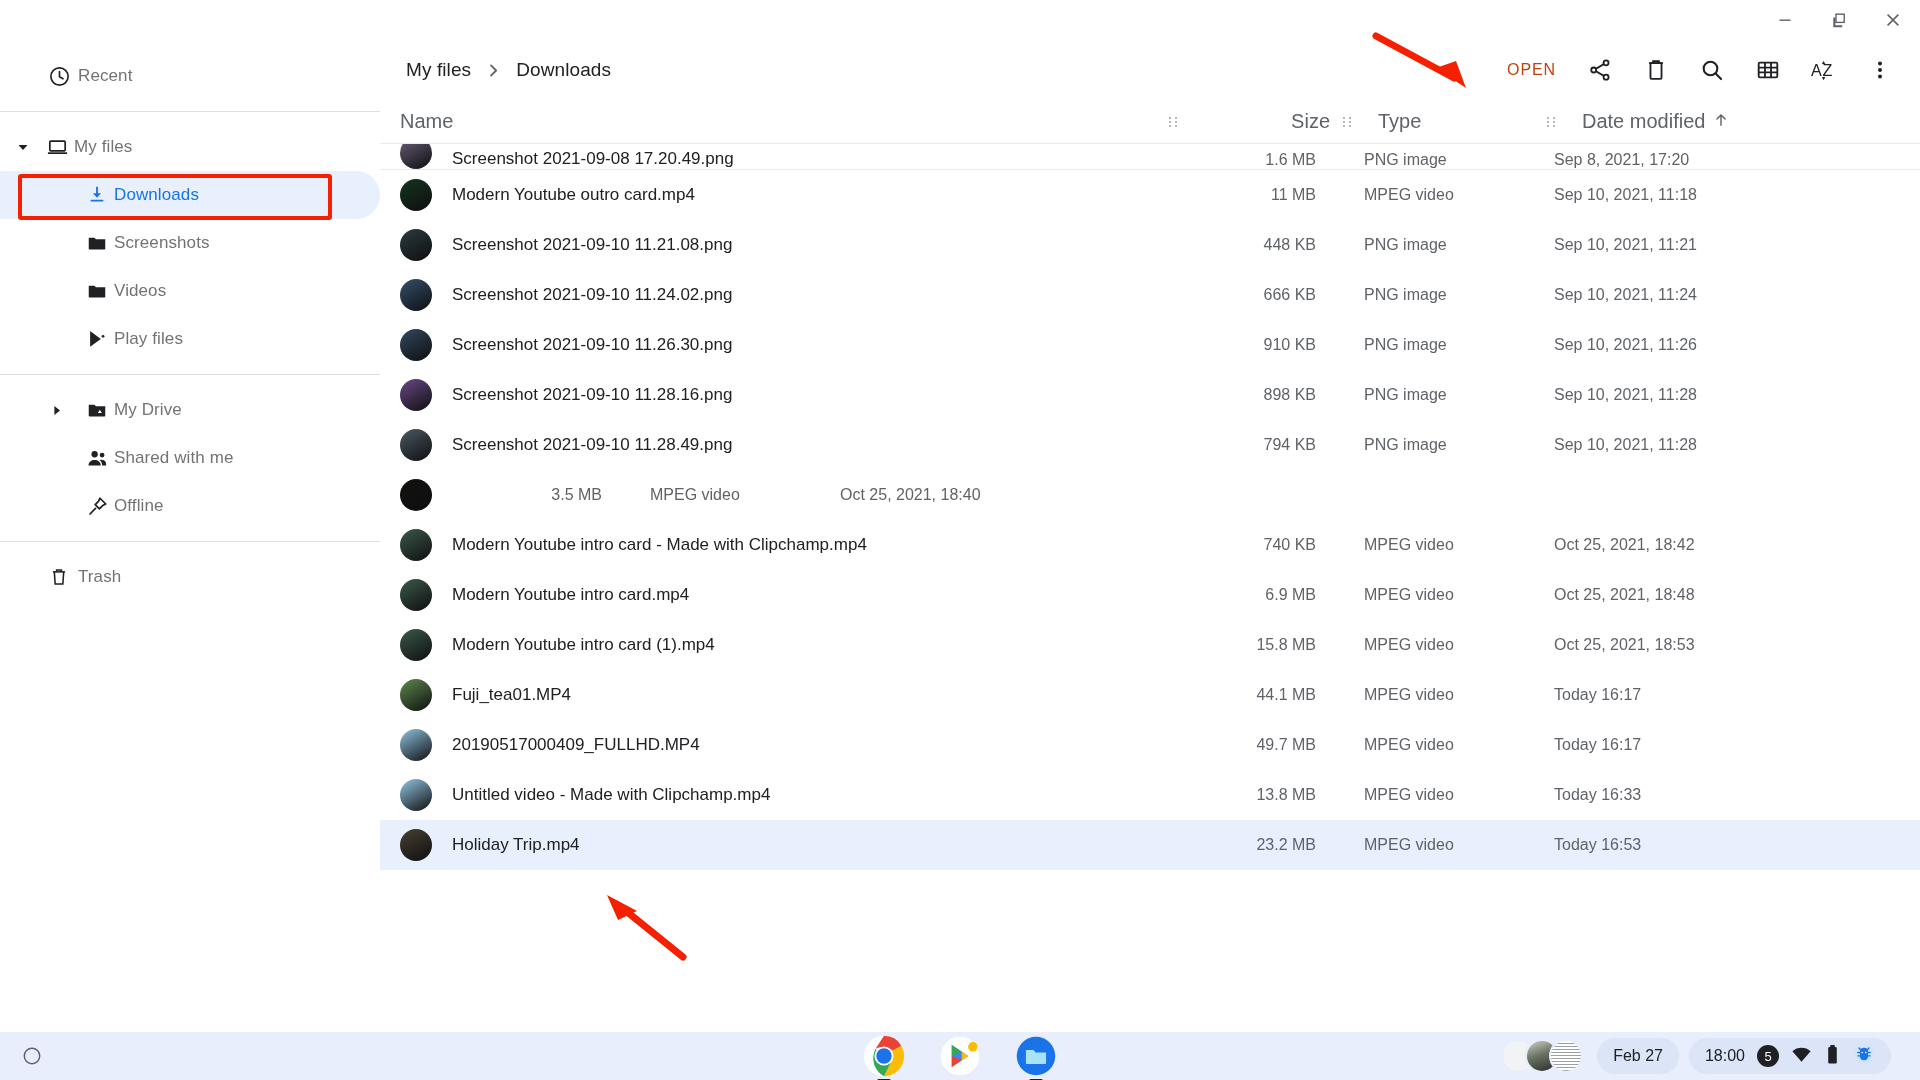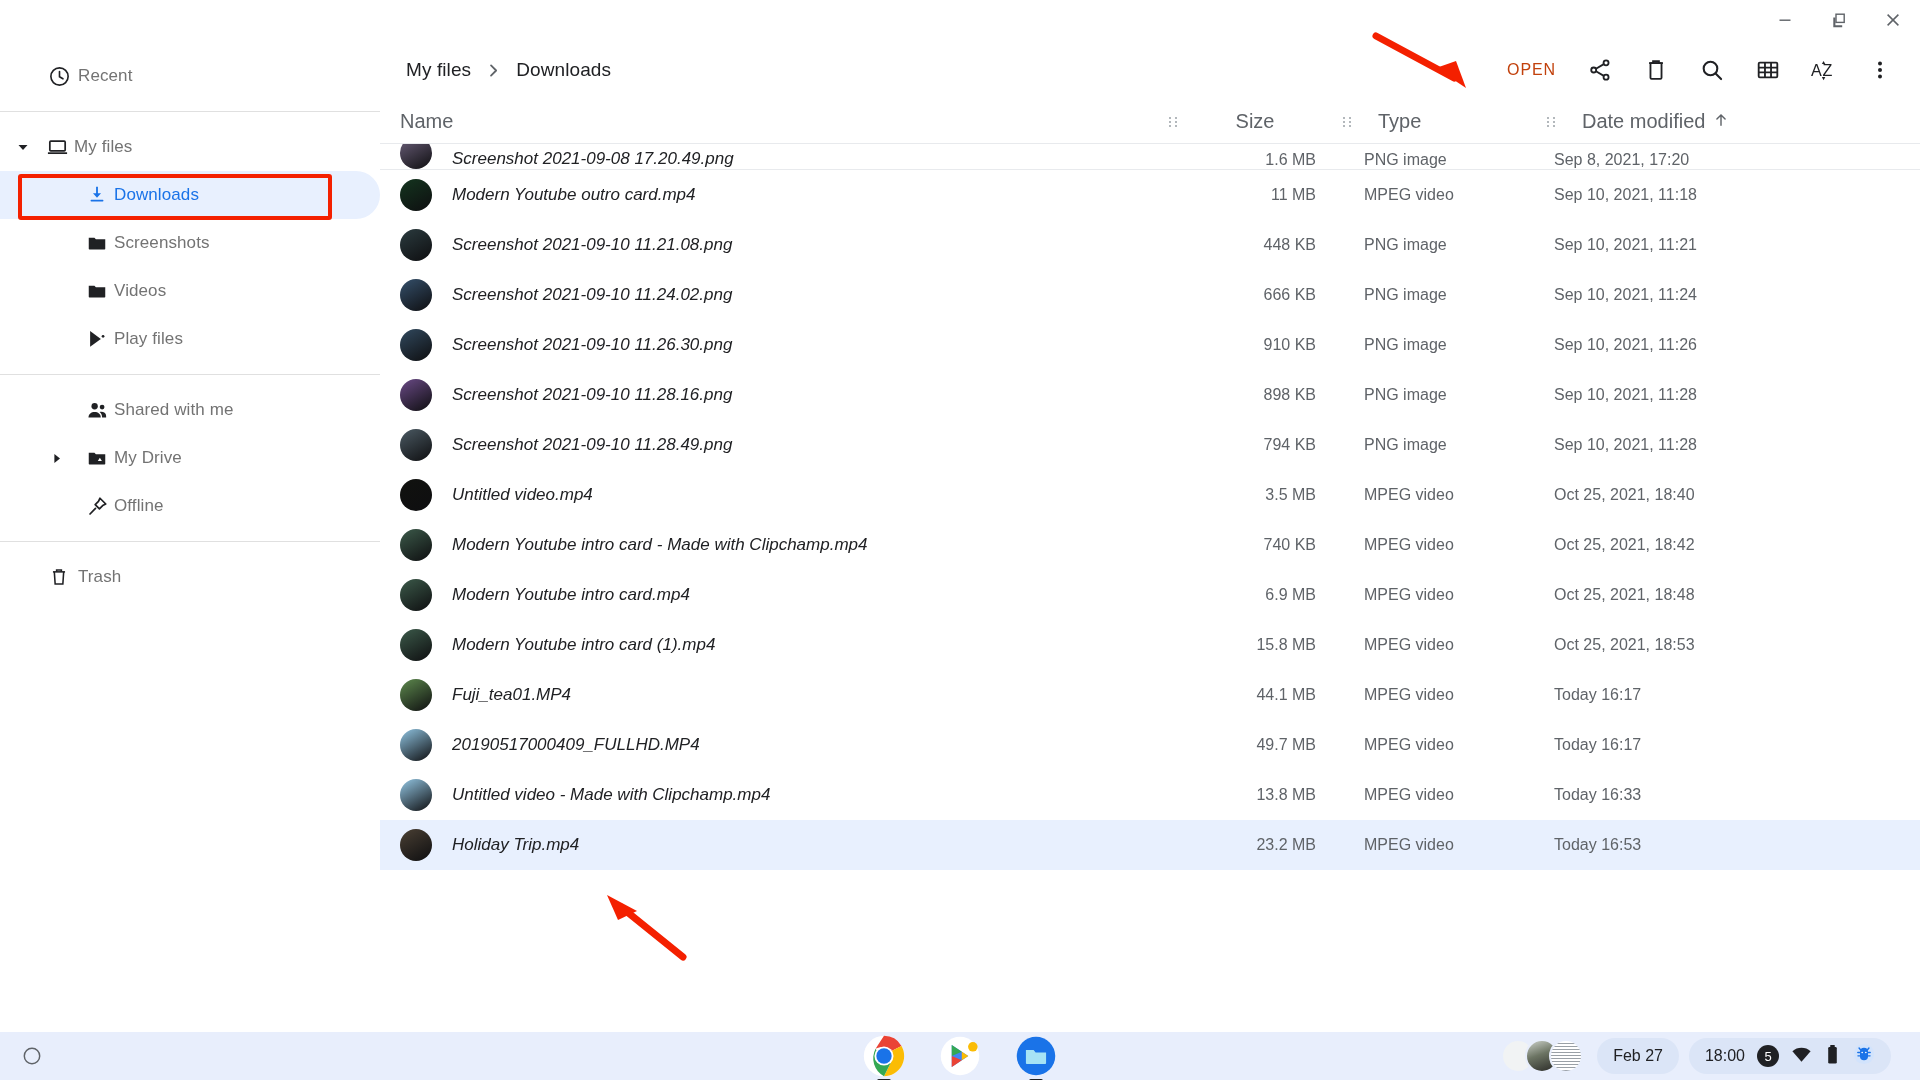--- a/index.html
+++ b/index.html
@@ -109,21 +109,21 @@
 
   
   .colhead {
     height:44px; display:flex; align-items:center;
     border-bottom:1px solid #e8eaed;
     font-size:20px; color:#5f6368;
     padding-left:20px;
     position:relative;
   }
   .ch-name   { width:766px; }
-  .ch-size   { width:160px; text-align:center; padding-right:10px; }
+  .ch-size   { width:160px; text-align:right; padding-right:10px; }
   .ch-type   { width:190px; padding-left:24px; }
   .ch-date   { flex:1; padding-left:24px; display:flex; align-items:center; gap:8px;}
   .grip {
     width:14px; display:flex; align-items:center; justify-content:center;
     flex:0 0 14px; color:#9aa0a6;
   }
   .grip-dots {
     display:grid; grid-template-columns:3px 3px; gap:2px 3px;
   }
   .grip-dots i {
@@ -147,21 +147,21 @@
   }
   .fthumb {
     width:32px; height:32px; border-radius:50%;
     flex:0 0 32px; margin-right:20px;
     background-size:cover; background-position:center;
     overflow:hidden;
     position:relative;
   }
   .fname {
     width:714px; font-size:17px; color:#202124;
-    white-space:nowrap; overflow:hidden; text-overflow:ellipsis;font-style:italic;
+    white-space:nowrap; overflow:hidden; text-overflow:ellipsis;
   }
   .fsize {
     width:160px; text-align:right; padding-right:10px;
     font-size:16px; color:#5f6368;
   }
   .ftype {
     width:190px; padding-left:38px;
     font-size:16px; color:#5f6368;
   }
   .fdate {
@@ -312,46 +312,46 @@
           <path d="M4.5 3.4 L16.2 11.9 L4.5 20.4 Z"></path>
           <circle cx="18.6" cy="9.0" r="1.5"></circle>
         </svg>
       </div>
       <span class="nav-label">Play files</span>
     </div>
 
     <div class="sidebar-sep"></div>
 
 
+    <div class="nav-item level1">
+      <div class="twisty">
+        <svg width="10" height="11" viewBox="0 0 10 11">
+            <path d="M2.4 1 L8 5.5 L2.4 10 Z" fill="#202124"></path>
+          </svg>
+      </div>
+      <div class="nav-icon">
+        <svg width="22" height="22" viewBox="0 0 24 24">
+          <path d="M3 6.2 h6.2 l1.6 1.8 H21 v10.2 a0.8 .8 0 0 1 -0.8 .8 H3.8 a0.8 .8 0 0 1 -0.8 -0.8 Z" fill="#202124"></path>
+          <path d="M15.1 11.6 L17.3 15.4 H12.9 Z" fill="#ffffff"></path>
+        </svg>
+      </div>
+      <span class="nav-label">My Drive</span>
+    </div>
+
     <div class="nav-item level1 noTwisty">
       <div class="twisty"></div>
       <div class="nav-icon">
         <svg width="23" height="23" viewBox="0 0 24 24" fill="#202124">
           <circle cx="9" cy="7.6" r="3.3"></circle>
           <path d="M2.6 19.2 c0 -3.6 2.9 -5.6 6.4 -5.6 s6.4 2 6.4 5.6 Z"></path>
           <circle cx="16.8" cy="8.4" r="2.5"></circle>
           <path d="M14.2 13.6 c3.4 -0.7 6.8 0.8 6.8 4.1 v1.5 h-4.2 c0 -2.3 -1 -4.3 -2.6 -5.6 Z"></path>
         </svg>
       </div>
       <span class="nav-label">Shared with me</span>
-    </div>
-
-    <div class="nav-item level1">
-      <div class="twisty">
-        <svg width="10" height="11" viewBox="0 0 10 11">
-            <path d="M2.4 1 L8 5.5 L2.4 10 Z" fill="#202124"></path>
-          </svg>
-      </div>
-      <div class="nav-icon">
-        <svg width="22" height="22" viewBox="0 0 24 24">
-          <path d="M3 6.2 h6.2 l1.6 1.8 H21 v10.2 a0.8 .8 0 0 1 -0.8 .8 H3.8 a0.8 .8 0 0 1 -0.8 -0.8 Z" fill="#202124"></path>
-          <path d="M15.1 11.6 L17.3 15.4 H12.9 Z" fill="#ffffff"></path>
-        </svg>
-      </div>
-      <span class="nav-label">My Drive</span>
     </div>
 
     <div class="nav-item level1 noTwisty">
       <div class="twisty"></div>
       <div class="nav-icon">
         <svg width="23" height="23" viewBox="0 0 24 24">
           <g fill="none" stroke="#202124" stroke-width="1.8" stroke-linejoin="round">
             <path d="M14.6 3.4 L20.6 9.4 L17.4 11 L14 14.4 L9.6 10 L13 6.6 Z"></path>
           </g>
           <path d="M9.9 13.9 L4.2 19.8" stroke="#202124" stroke-width="1.8" stroke-linecap="round"></path>
@@ -533,21 +533,20 @@
         </div>
         <div class="frow">
           <div class="fthumb" style="background: linear-gradient(150deg, rgb(75, 90, 99) 0%, rgb(14, 14, 16) 100%);"></div>
           <div class="fname">Screenshot 2021-09-10 11.28.49.png</div>
           <div class="fsize">794 KB</div>
           <div class="ftype">PNG image</div>
           <div class="fdate">Sep 10, 2021, 11:28</div>
         </div>
         <div class="frow">
           <div class="fthumb" style="background: linear-gradient(150deg, rgb(17, 18, 15) 0%, rgb(14, 14, 16) 100%);"></div>
-          <div class="fname">Untitled video.mp4</div>
           <div class="fsize">3.5 MB</div>
           <div class="ftype">MPEG video</div>
           <div class="fdate">Oct 25, 2021, 18:40</div>
         </div>
         <div class="frow">
           <div class="fthumb" style="background: linear-gradient(150deg, rgb(60, 90, 74) 0%, rgb(14, 14, 16) 100%);"></div>
           <div class="fname">Modern Youtube intro card - Made with Clipchamp.mp4</div>
           <div class="fsize">740 KB</div>
           <div class="ftype">MPEG video</div>
           <div class="fdate">Oct 25, 2021, 18:42</div>

